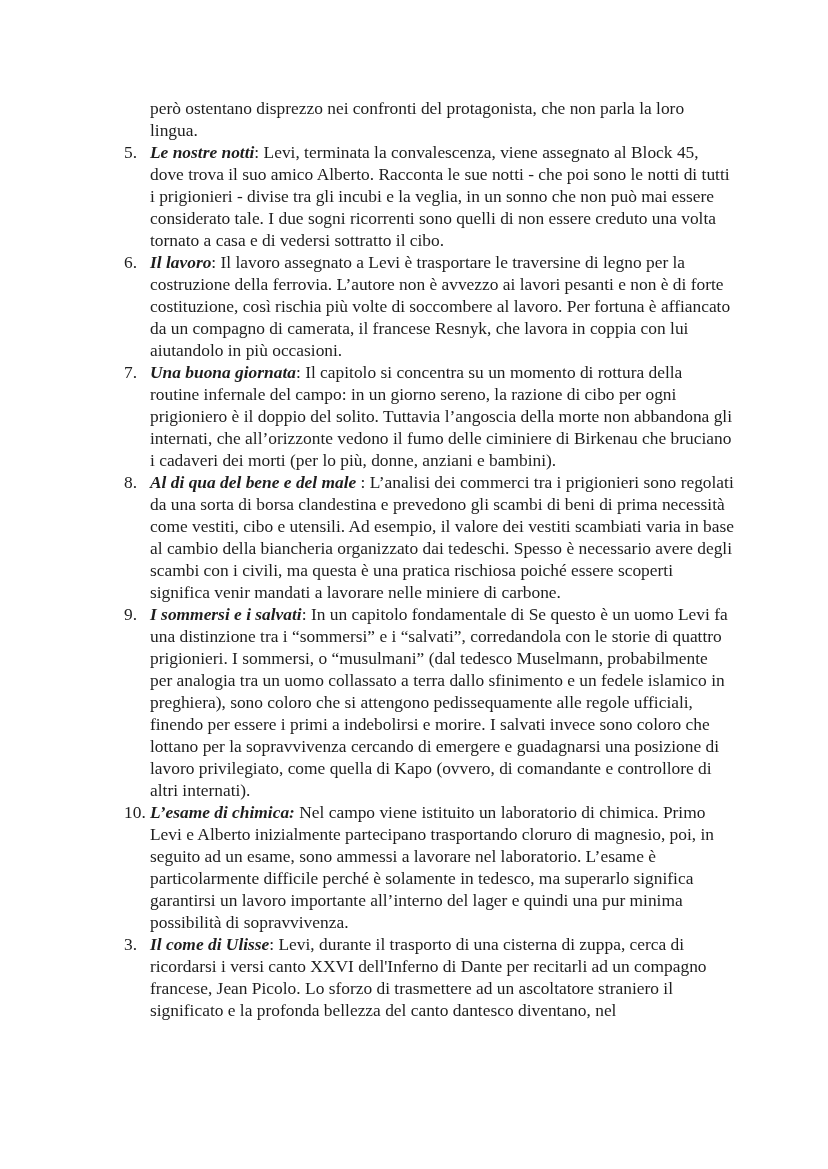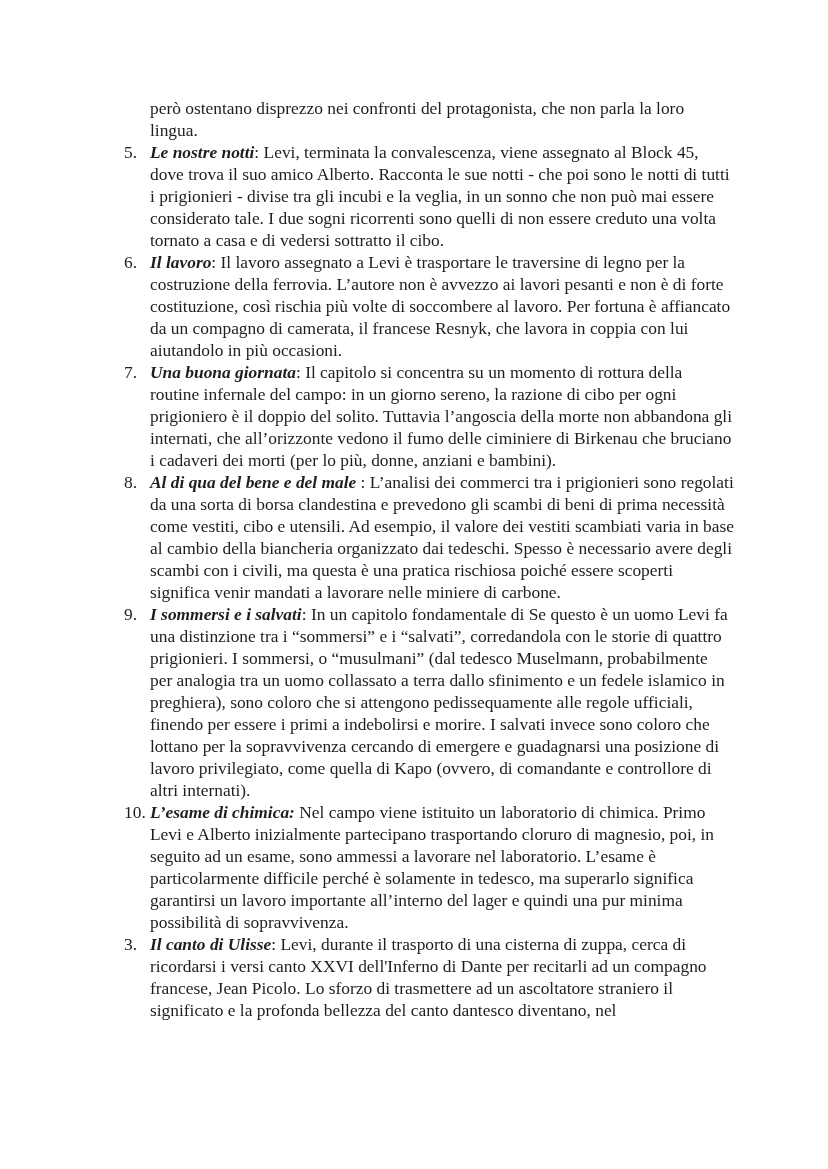--- a/index.html
+++ b/index.html
@@ -77,18 +77,18 @@
       <li>
         <span class="num">8.</span><span class="title">Al di qua del bene e del male</span><span> : </span><span>L’analisi dei commerci tra i prigionieri sono regolati da una sorta di borsa clandestina e prevedono gli scambi di beni di prima necessità come vestiti, cibo e utensili. Ad esempio, il valore dei vestiti scambiati varia in base al cambio della biancheria organizzato dai tedeschi. Spesso è necessario avere degli scambi con i civili, ma questa è una pratica rischiosa poiché essere scoperti significa venir mandati a lavorare nelle miniere di carbone.</span>
       </li>
       <li>
         <span class="num">9.</span><span class="title">I sommersi e i salvati</span><span>: </span><span>In un capitolo fondamentale di Se questo è un uomo Levi fa una distinzione tra i “sommersi” e i “salvati”, corredandola con le storie di quattro prigionieri. I sommersi, o “musulmani” (dal tedesco Muselmann, probabilmente per analogia tra un uomo collassato a terra dallo sfinimento e un fedele islamico in preghiera), sono coloro che si attengono pedissequamente alle regole ufficiali, finendo per essere i primi a indebolirsi e morire. I salvati invece sono coloro che lottano per la sopravvivenza cercando di emergere e guadagnarsi una posizione di lavoro privilegiato, come quella di Kapo (ovvero, di comandante e controllore di altri internati).</span>
       </li>
       <li>
         <span class="num">10.</span><span class="title">L’esame di chimica:</span><span> </span><span>Nel campo viene istituito un laboratorio di chimica. Primo Levi e Alberto inizialmente partecipano trasportando cloruro di magnesio, poi, in seguito ad un esame, sono ammessi a lavorare nel laboratorio. L’esame è particolarmente difficile perché è solamente in tedesco, ma superarlo significa garantirsi un lavoro importante all’interno del lager e quindi una pur minima possibilità di sopravvivenza.</span>
       </li>
       <li>
-        <span class="num">3.</span><span class="title">Il canto di Ulisse</span><span>: </span><span>Levi, durante il trasporto di una cisterna di zuppa, cerca di ricordarsi i versi canto XXVI dell'Inferno di Dante per recitarli ad un compagno francese, Jean Picolo. Lo sforzo di trasmettere ad un ascoltatore straniero il significato e la profonda bellezza del canto dantesco diventano, nel</span>
+        <span class="num">3.</span><span class="title">Il come di Ulisse</span><span>: </span><span>Levi, durante il trasporto di una cisterna di zuppa, cerca di ricordarsi i versi canto XXVI dell'Inferno di Dante per recitarli ad un compagno francese, Jean Picolo. Lo sforzo di trasmettere ad un ascoltatore straniero il significato e la profonda bellezza del canto dantesco diventano, nel</span>
       </li>
     </ol>
 
   </div>
 </div>
 
 </body></html>

